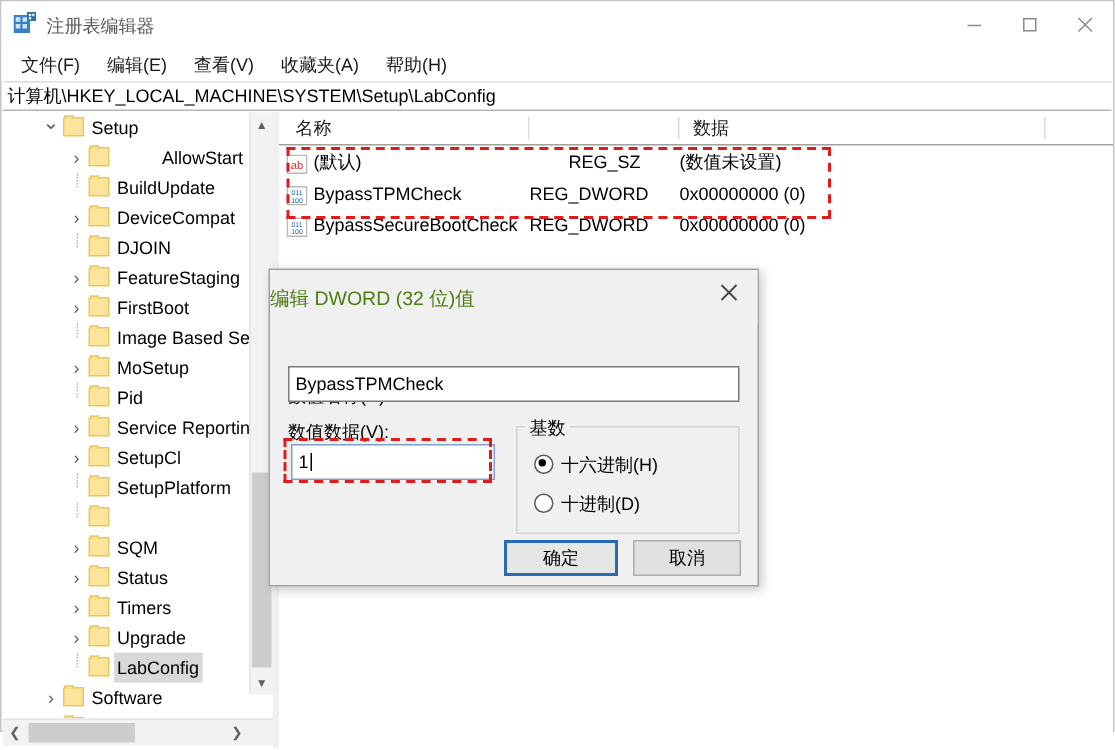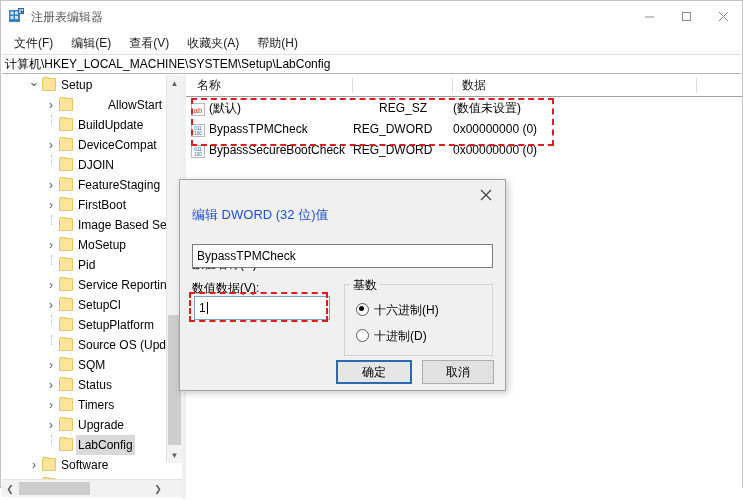--- a/index.html
+++ b/index.html
@@ -64,21 +64,21 @@
   .lrow{position:absolute;left:0;width:556px;height:21px;line-height:21px;font-size:12px;color:#000;white-space:nowrap;}
   .lcell{position:absolute;top:0;height:21px;line-height:21px;}
   .vicon{position:absolute;left:5px;top:4px;width:14px;height:13px;}
 
   
   .redbox{position:absolute;border:2px dashed #e01b1b;box-sizing:border-box;pointer-events:none;}
 
   
   .dlg{position:absolute;left:178px;top:178px;width:327px;height:212px;background:#f0f0f0;border:1px solid #a0a0a0;box-shadow:2px 2px 7px rgba(0,0,0,.22);box-sizing:border-box;}
   .dlg-title{position:absolute;left:0;top:0;width:325px;height:36px;background:#f0f0f0;}
-  .dlg-title-text{position:absolute;left:12px;top:10px;font-size:13px;color:#1d4ed8;white-space:nowrap;margin-top:16px;}
+  .dlg-title-text{position:absolute;left:0;top:10px;font-size:13px;color:#4d7c0f;white-space:nowrap;}
   .dlg-close{position:absolute;right:2px;top:2px;width:34px;height:26px;display:flex;align-items:center;justify-content:center;}
   .dlg-label{position:absolute;font-size:12px;color:#000;white-space:nowrap;}
   .dlg-input{position:absolute;background:#fff;border:1px solid #7a7a7a;box-sizing:border-box;font-size:12px;color:#000;padding:2px 4px;line-height:18px;}
   .dlg-input.focused{border:1px solid #7a9fd0;}
   .caret{display:inline-block;width:1px;height:12px;background:#000;vertical-align:-2px;margin-left:1px;}
   .groupbox{position:absolute;border:1px solid #d2d2d2;box-sizing:border-box;background:transparent;}
   .group-title{position:absolute;background:#f0f0f0;font-size:12px;color:#000;padding:0 3px;white-space:nowrap;}
   .radio{position:absolute;font-size:12px;color:#000;white-space:nowrap;}
   .radio .dot{display:inline-block;width:11px;height:11px;border:1px solid #5a5a5a;border-radius:50%;background:#fff;vertical-align:-2px;position:relative;margin-right:5px;}
   .radio.on .dot:after{content:"";position:absolute;left:2px;top:2px;width:5px;height:5px;border-radius:50%;background:#000;}
@@ -200,21 +200,20 @@
           <div class="tlabel" style="left: 74px;">SetupCl</div>
         </div>
         <div class="trow" style="top: 240px; position: absolute; left: 0px; width: 180px;">
           <div class="tguide" style="left: 49px; top: 0px; height: 10px;"></div>
           <div class="tfolder" style="left: 57px;"></div>
           <div class="tlabel" style="left: 74px;">SetupPlatform</div>
         </div>
         <div class="trow" style="top: 260px; position: absolute; left: 0px; width: 180px;">
           <div class="tguide" style="left: 49px; top: 0px; height: 10px;"></div>
           <div class="tfolder" style="left: 57px;"></div>
-          <div class="tlabel" style="left: 74px;">Source OS (Upd</div>
         </div>
         <div class="trow" style="top: 280px; position: absolute; left: 0px; width: 180px;">
           <div class="tchev" style="left: 42px; font-size: 12px;">›</div>
           <div class="tfolder" style="left: 57px;"></div>
           <div class="tlabel" style="left: 74px;">SQM</div>
         </div>
         <div class="trow" style="top: 300px; position: absolute; left: 0px; width: 180px;">
           <div class="tchev" style="left: 42px; font-size: 12px;">›</div>
           <div class="tfolder" style="left: 57px;"></div>
           <div class="tlabel" style="left: 74px;">Status</div>

